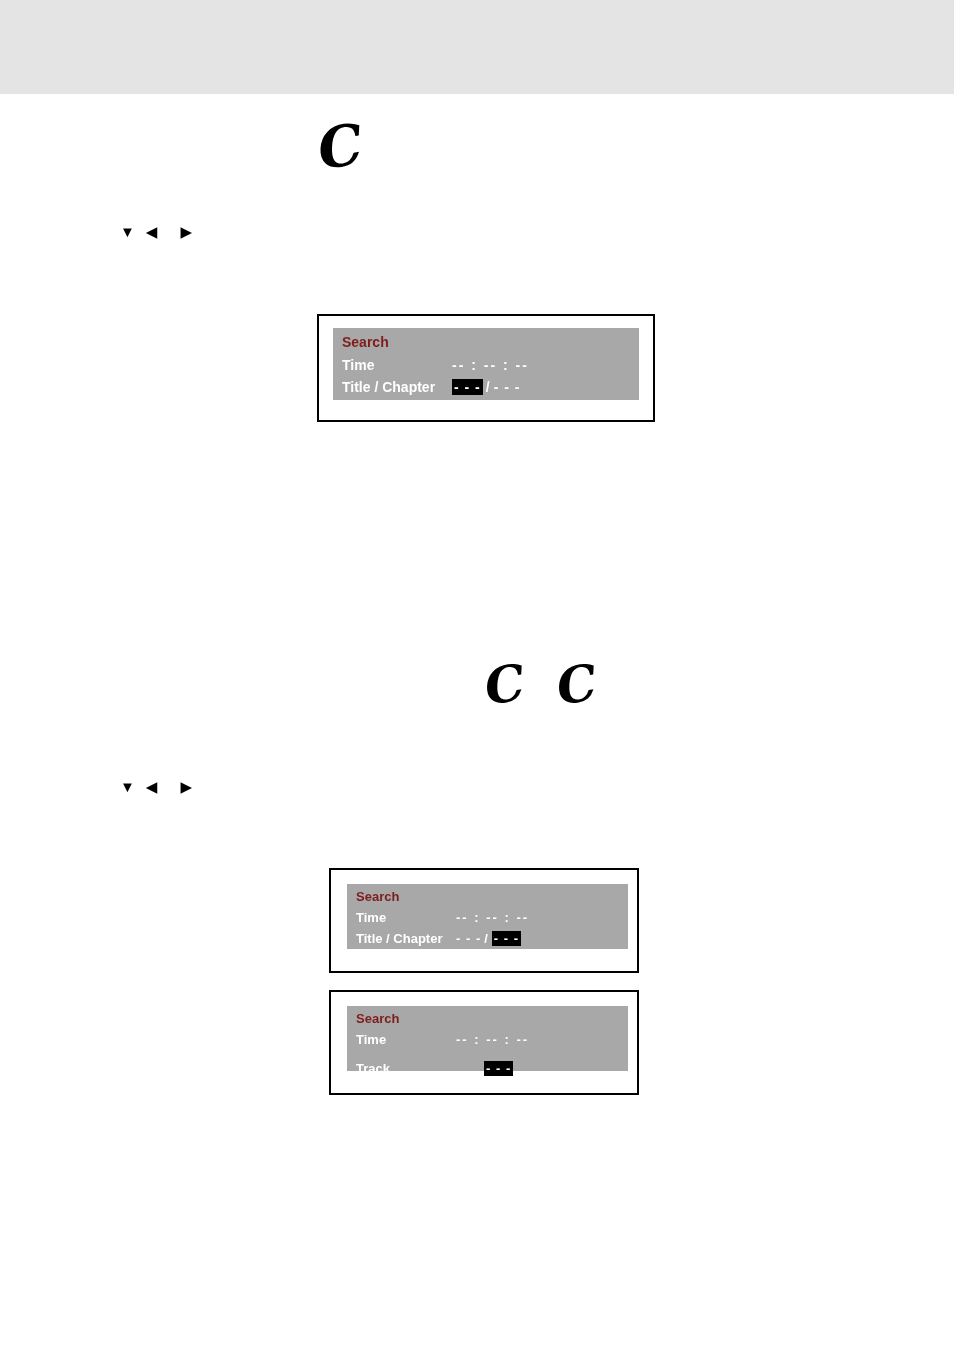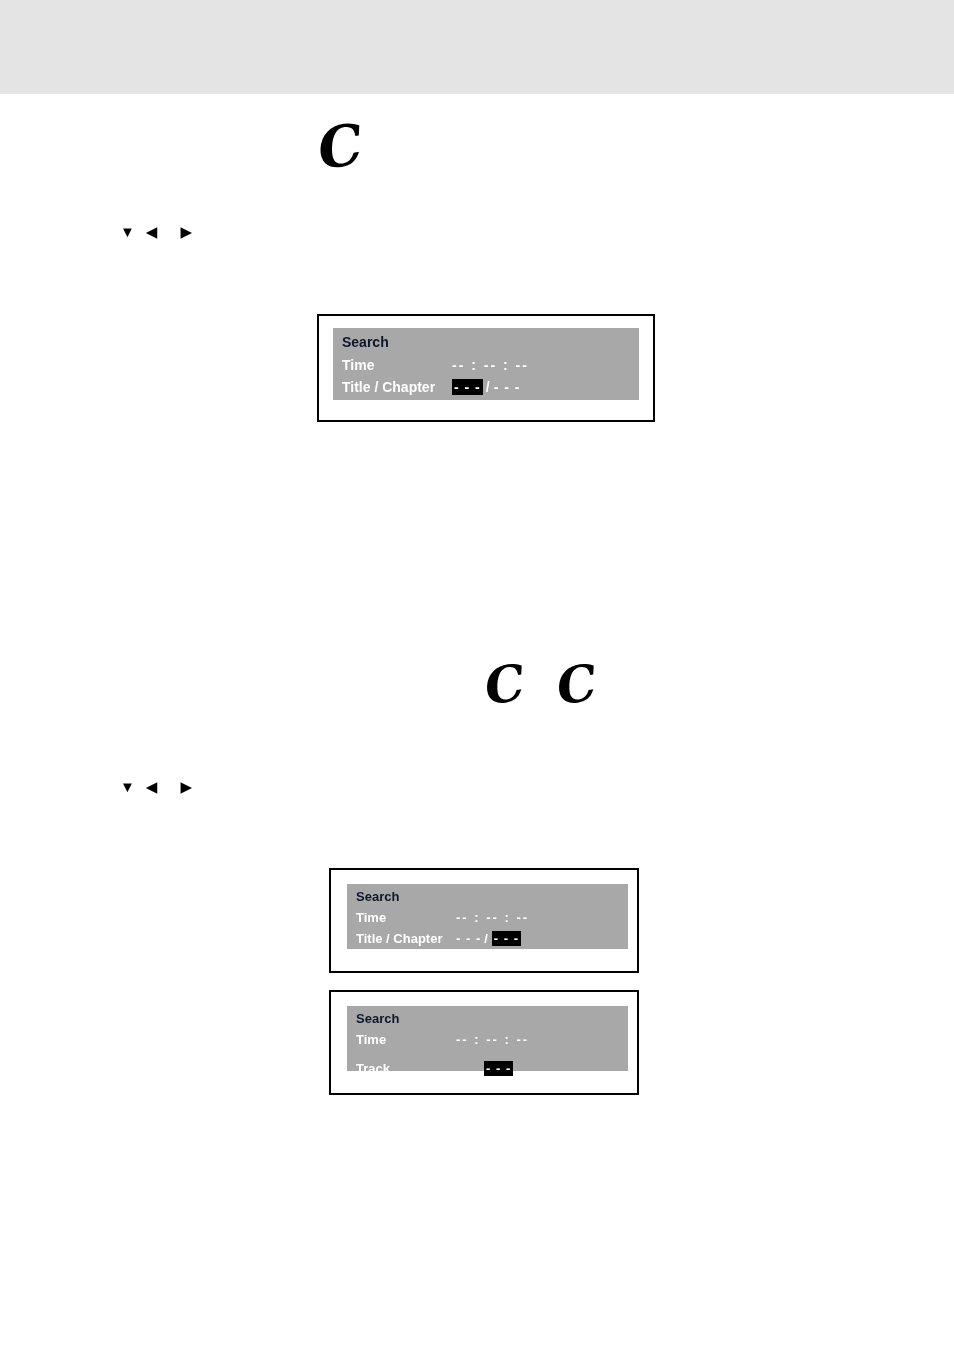--- a/index.html
+++ b/index.html
@@ -69,21 +69,21 @@
     padding: 0;
   }
   .osd-line {
     position: absolute;
     white-space: nowrap;
     color: #ffffff;
     font-weight: bold;
     font-family: "Liberation Sans", sans-serif;
   }
   .osd-title {
-    color: #0f172a;
+    color: #7f1d1d;
     font-weight: bold;
   }
   .osd-value {
     color: #ffffff;
     font-weight: bold;
     letter-spacing: 1px;
   }
   .hl {
     background: #000000;
     color: #ffffff;

